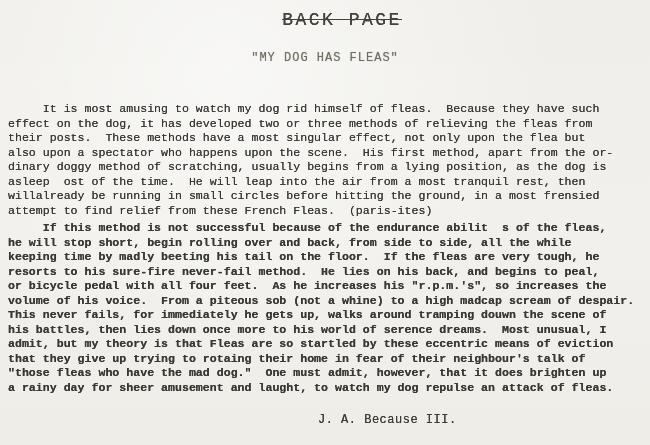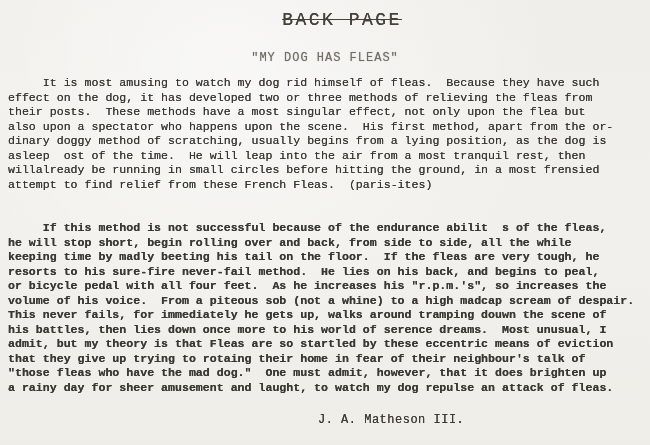--- a/index.html
+++ b/index.html
@@ -41,21 +41,21 @@
   }
   .para {
     position: absolute;
     left: 8px;
     margin: 0;
     font-family: inherit;
     font-size: 11.6px;
     line-height: 14.5px;
     white-space: pre;
   }
-  .para-1 { top: 76px; }
+  .para-1 { top: 102px; }
   .para-2 { top: 221px; font-weight: bold; }
   .signature {
     position: absolute;
     top: 413px;
     left: 318px;
     font-size: 12px;
     letter-spacing: 0.5px;
     color: #3d3b36;
   }
 </style>
@@ -82,14 +82,14 @@
 resorts to his sure-fire never-fail method.  He lies on his back, and begins to peal,
 or bicycle pedal with all four feet.  As he increases his "r.p.m.'s", so increases the
 volume of his voice.  From a piteous sob (not a whine) to a high madcap scream of despair.
 This never fails, for immediately he gets up, walks around tramping douwn the scene of
 his battles, then lies down once more to his world of serence dreams.  Most unusual, I
 admit, but my theory is that Fleas are so startled by these eccentric means of eviction
 that they give up trying to rotaing their home in fear of their neighbour's talk of
 "those fleas who have the mad dog."  One must admit, however, that it does brighten up
 a rainy day for sheer amusement and laught, to watch my dog repulse an attack of fleas.</pre>
 
-  <div class="signature typed">J. A. Matheson III.</div>
+  <div class="signature typed">J. A. Because III.</div>
 </div>
 
 </body></html>

